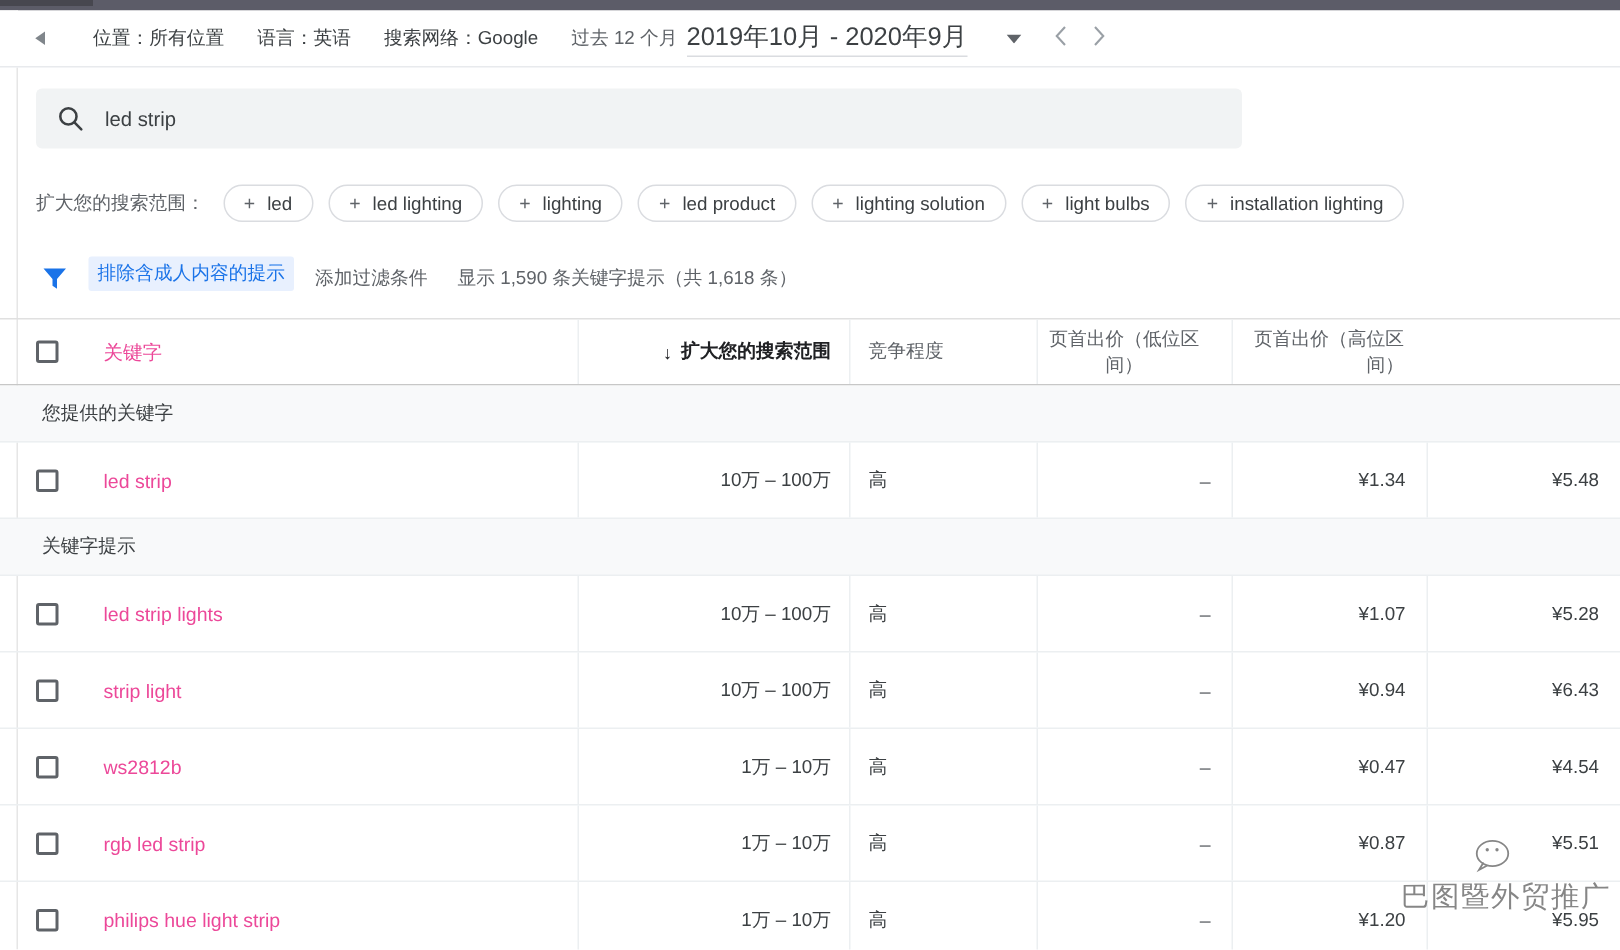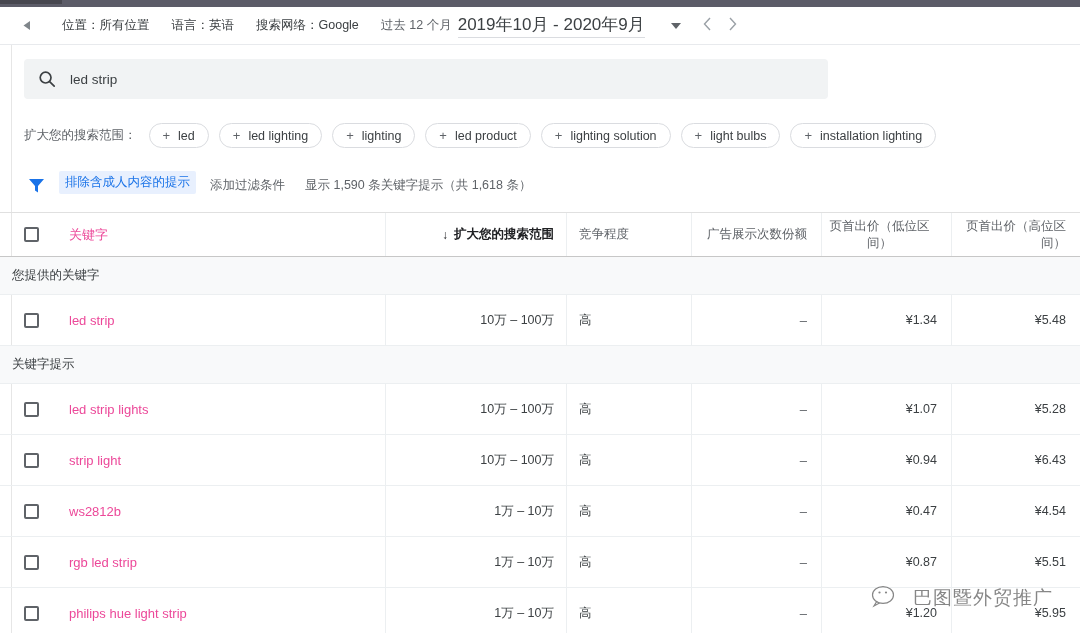--- a/index.html
+++ b/index.html
@@ -88,29 +88,29 @@
 
   .hdr-txt { font-size: 12.5px; color: #5f6368; }
   .hdr-txt.sorted { color: #202124; font-weight: bold; }
   .sortarrow { margin-right: 6px; color: #202124; font-size: 12px; font-weight: normal; }
 
   .chk {
     width: 15px; height: 15px; border: 2px solid #5f6368; border-radius: 2px;
     flex: 0 0 auto; cursor: pointer; background: #fff;
   }
   .kwtext { font-size: 13px; color: #ec4899; margin-left: 30px; }
-  .group-label { font-size: 12.5px; color: #3c4043; padding-left: 12px; text-align: right; }
+  .group-label { font-size: 12.5px; color: #3c4043; padding-left: 28px; text-align: right; }
   .cell-txt { font-size: 12.5px; color: #3c4043; }
   .cell-dash { font-size: 13px; color: #5f6368; }
 
   
   .watermark {
-    position: absolute; right: 27px; bottom: 22px;
+    position: absolute; right: 6px; bottom: 22px;
     display: flex; align-items: center; pointer-events: none;
-    opacity: 0.62; z-index: 5;
+    opacity: 0.62; z-index: 5; flex-direction: column;
   }
   .wm-icon { width: 34px; height: 26px; margin-right: 8px; }
   .wm-text { font-size: 19px; color: #3d3d3d; letter-spacing: 1px; font-family: "DejaVu Sans", sans-serif; }
 </style>
 </head>
 <body>
 
 <div id="app">
 
   <div class="topband">
@@ -209,23 +209,20 @@
         <span class="chk"></span>
         <span class="kwtext hdr-txt">关键字</span>
       </div>
       <div class="c-vol">
         <span class="sortarrow">↓</span>
         <span class="hdr-txt sorted">扩大您的搜索范围</span>
       </div>
       <div class="c-comp">
         <span class="hdr-txt">竞争程度</span>
       </div>
-      <div class="c-imp">
-        <span class="hdr-txt">广告展示次数份额</span>
-      </div>
       <div class="c-low">
         <span class="hdr-txt">页首出价（低位区间）</span>
       </div>
       <div class="c-high">
         <span class="hdr-txt">页首出价（高位区间）</span>
       </div>
     </div>
 
     <div class="row group">
       <span class="group-label">您提供的关键字</span>

